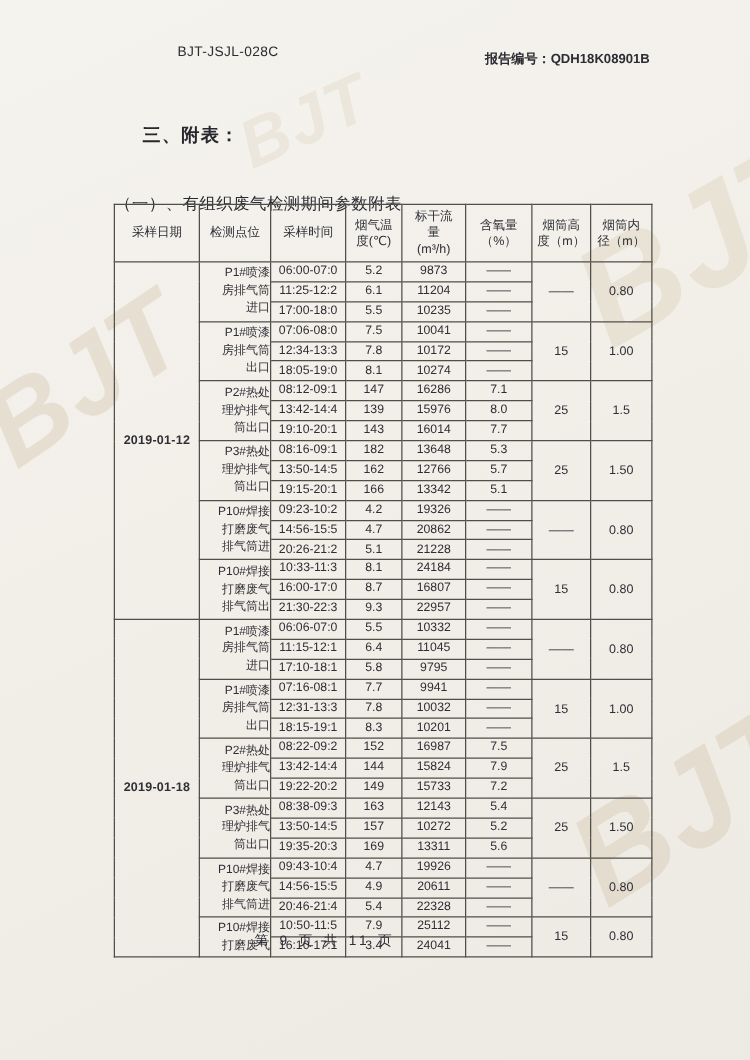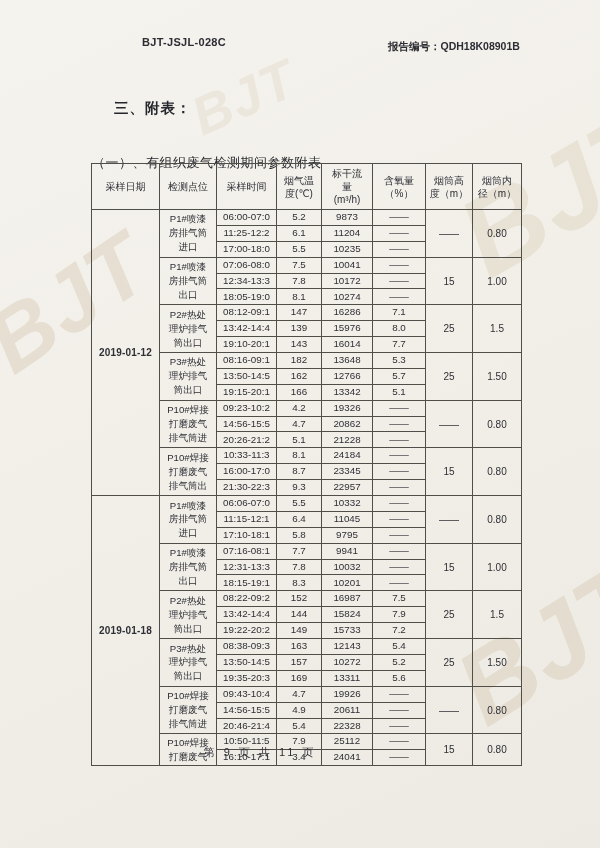--- a/index.html
+++ b/index.html
@@ -13,33 +13,33 @@
   .watermark{
     position:absolute;z-index:0;font-weight:bold;font-style:italic;
     color:rgba(201,182,151,0.30);letter-spacing:2px;pointer-events:none;
     font-family:"Liberation Sans",sans-serif;user-select:none;
   }
   .wm-left{left:-18px;top:252px;font-size:88px;transform:rotate(-34deg);}
   .wm-topright{left:455px;top:128px;font-size:112px;transform:rotate(-30deg);color:rgba(206,188,158,0.26);}
   .wm-bottomright{left:452px;top:585px;font-size:104px;transform:rotate(-32deg);color:rgba(201,182,151,0.30);}
   .wm-title{left:190px;top:66px;font-size:54px;transform:rotate(-24deg);color:rgba(208,192,162,0.22);}
   .content{position:relative;z-index:1;}
-  .doc-code{position:absolute;left:114px;top:36px;font-size:11px;font-weight:bold;letter-spacing:.3px;color:#2c2c33;padding-left:28px;}
+  .doc-code{position:absolute;left:114px;top:36px;font-size:11px;font-weight:normal;letter-spacing:.3px;color:#2c2c33;padding-left:28px;}
   .report-no{position:absolute;left:388px;top:40px;font-size:10.5px;font-weight:bold;color:#2c2c33;}
   .section-title{position:absolute;left:114px;top:99px;font-size:14.5px;font-weight:bold;letter-spacing:1px;color:#26262d;text-align:right;}
   .subsection-title{position:absolute;left:92px;top:154px;font-size:13px;font-weight:500;letter-spacing:.5px;color:#2a2a31;}
   .table-wrap{position:absolute;left:91px;top:163px;}
   table{border-collapse:collapse;table-layout:fixed;width:431px;}
   th,td{
     border:1px solid #504e49;text-align:center;vertical-align:middle;
     padding:0;color:#2e2e35;overflow:hidden;
   }
   th{font-size:10px;font-weight:500;height:45px;line-height:1.3;white-space:pre-line;}
   td{font-size:9.8px;height:14.9px;line-height:1.1;}
-  td.point{font-size:9.6px;white-space:pre-line;line-height:1.45;}
+  td.point{font-size:9.6px;white-space:pre-line;line-height:1.45;text-align:right;}
   td.date{font-size:10px;letter-spacing:.2px;font-weight:bold;}
   td.dim{font-size:10px;}
   .footer{position:absolute;left:0;top:745px;width:520px;text-align:center;
     font-size:11px;letter-spacing:3px;color:#2e2e35;}
 </style>
 </head>
 <body>
 
 <div class="page">
 
@@ -209,21 +209,21 @@
               <td>10:33-11:3</td>
               <td>8.1</td>
               <td>24184</td>
               <td>——</td>
               <td rowspan="3" class="dim">15</td>
               <td rowspan="3" class="dim">0.80</td>
             </tr>
             <tr>
               <td>16:00-17:0</td>
               <td>8.7</td>
-              <td>23345</td>
+              <td>16807</td>
               <td>——</td>
             </tr>
             <tr>
               <td>21:30-22:3</td>
               <td>9.3</td>
               <td>22957</td>
               <td>——</td>
             </tr>
             <tr>
               <td rowspan="17" class="date">2019-01-18</td>

